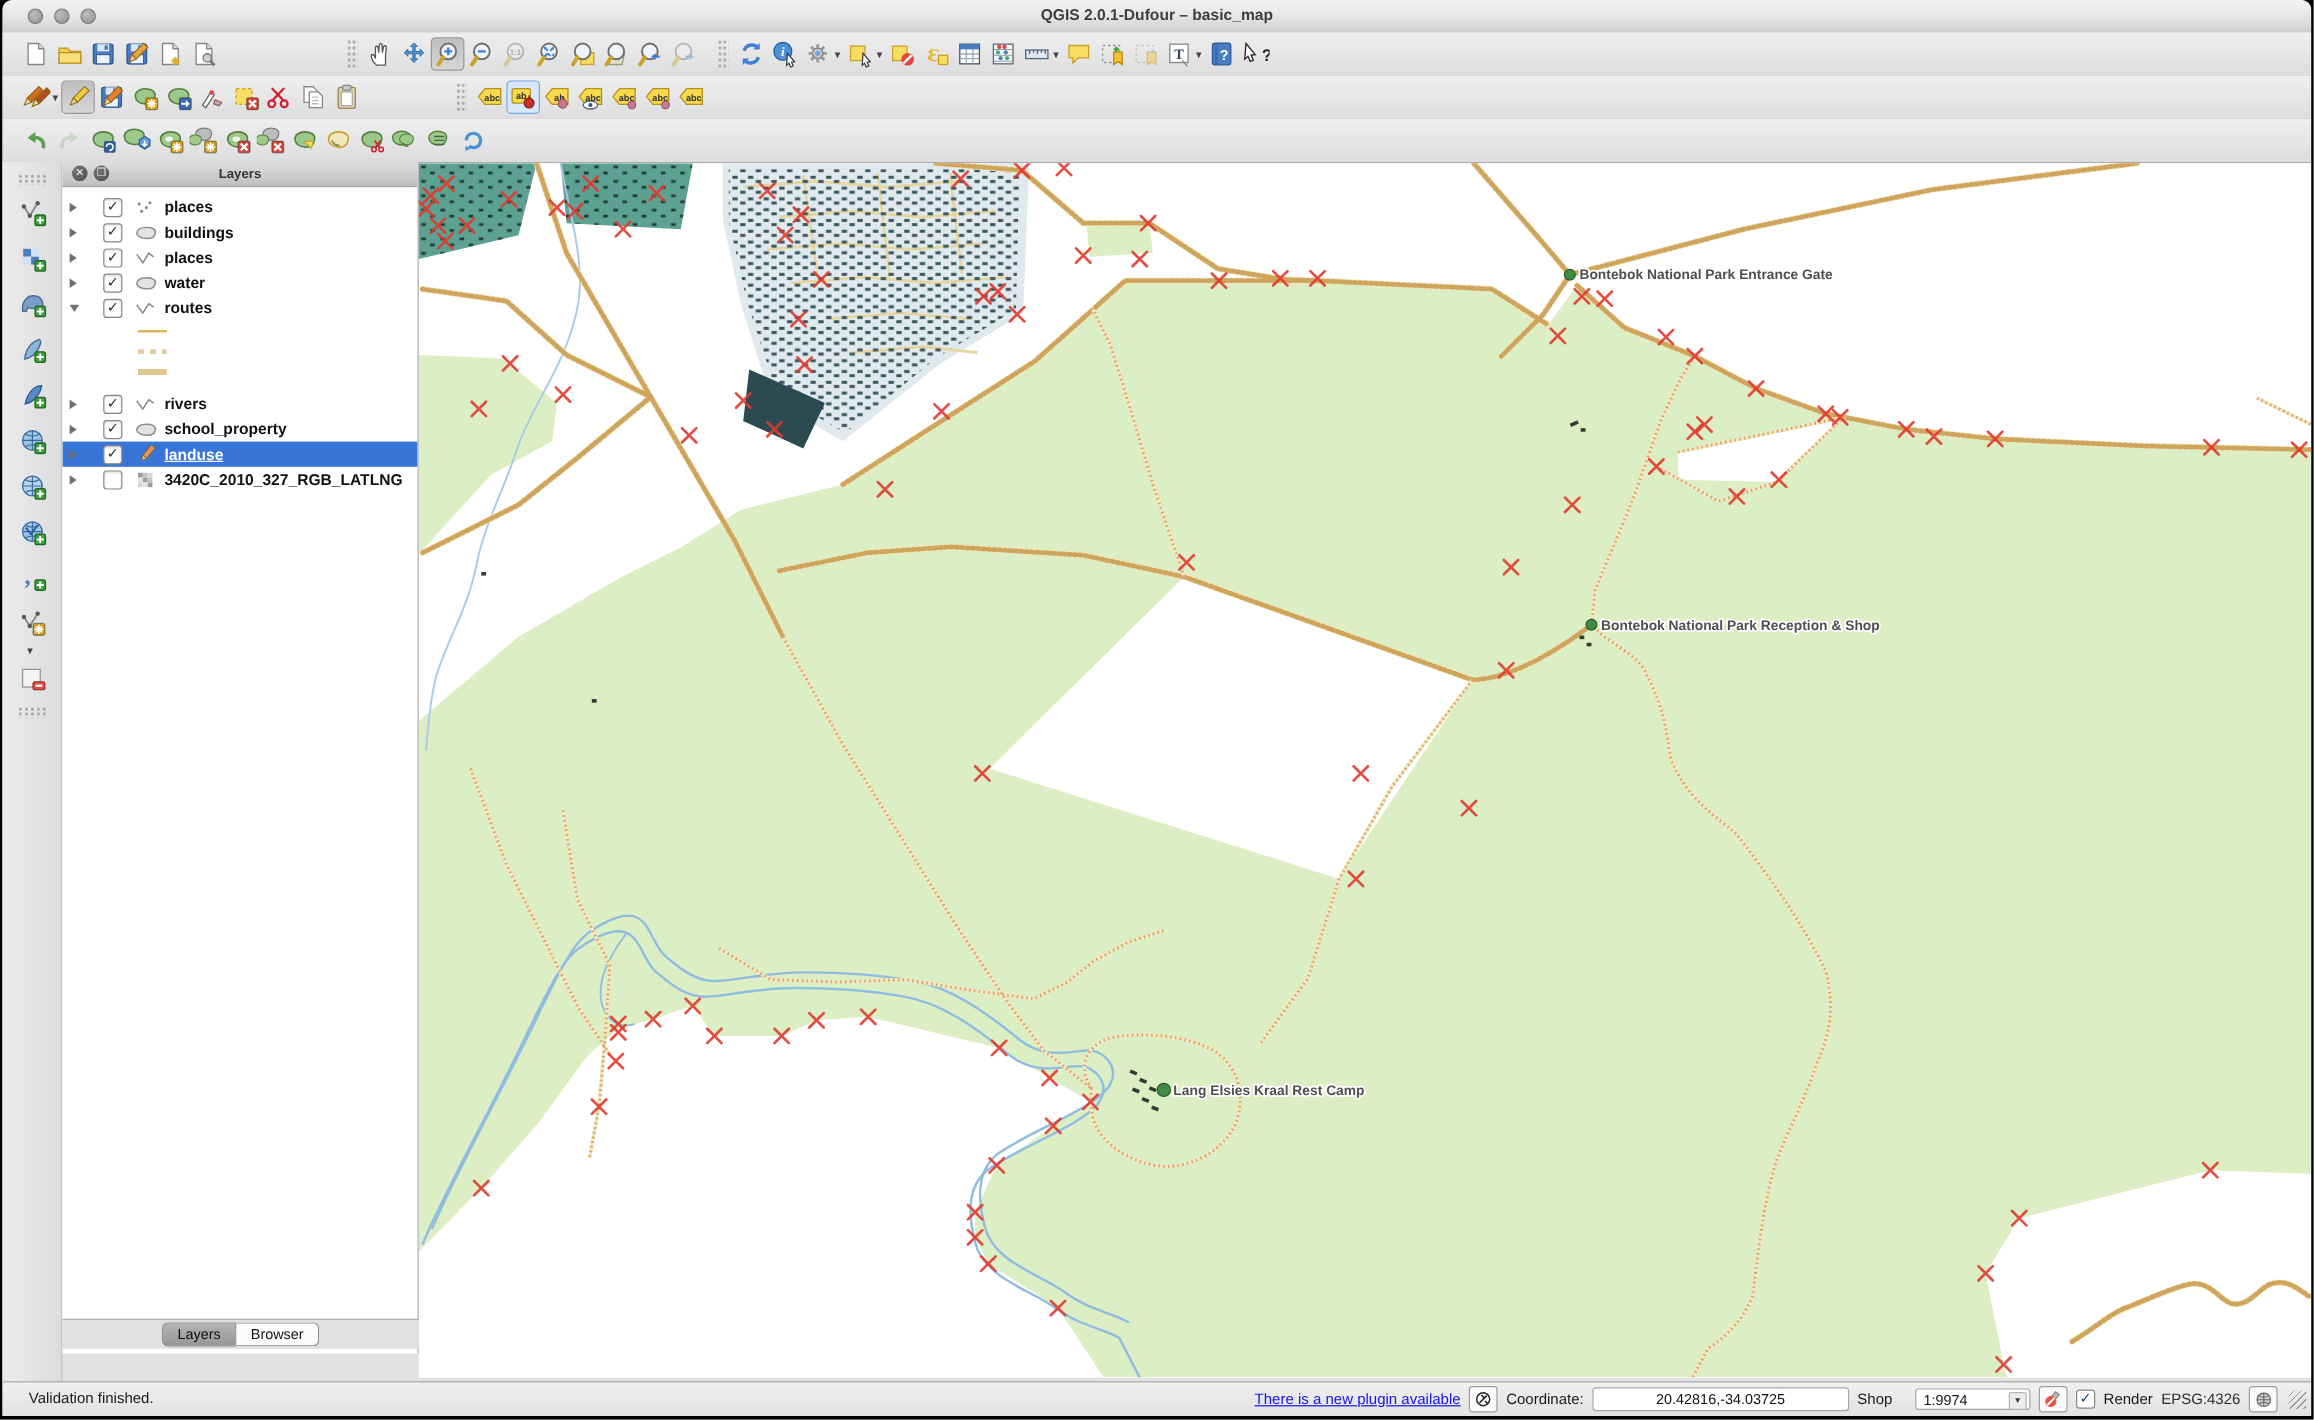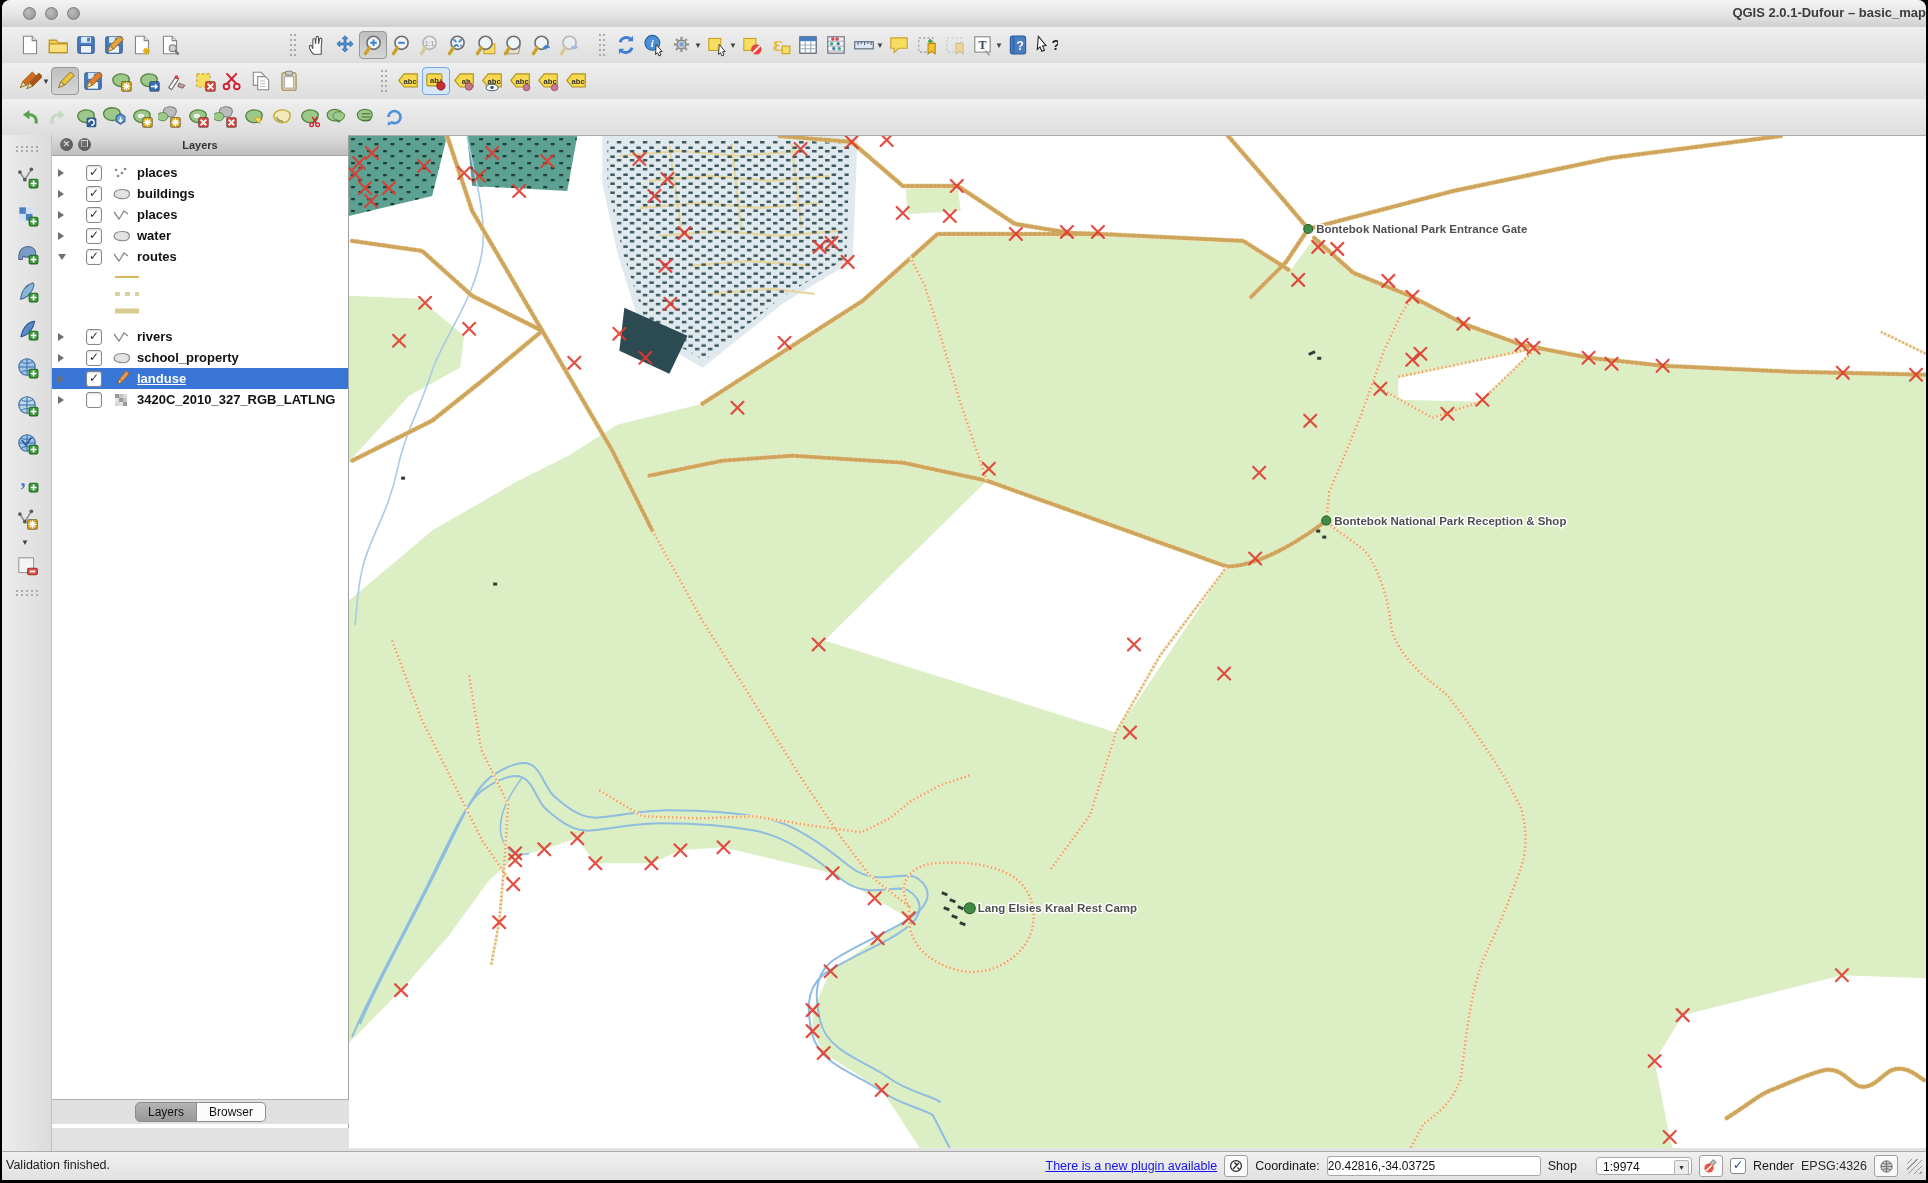--- a/index.html
+++ b/index.html
@@ -4,21 +4,21 @@
 <style>
   html,body{margin:0;padding:0;}
   body{width:1928px;height:1183px;background:#000;position:relative;overflow:hidden;
        font-family:"Liberation Sans","DejaVu Sans",sans-serif;-webkit-font-smoothing:antialiased;}
   #window{position:absolute;left:2px;top:0;right:2px;bottom:3px;background:#dcdcdc;
           border-radius:8px 8px 0 0;overflow:hidden;}
   
   #titlebar{position:absolute;left:0;top:0;right:0;height:27px;
     background:linear-gradient(180deg,#f4f4f4 0%,#e6e6e6 50%,#cfcfcf 100%);
     border-bottom:1px solid #9b9b9b;border-radius:8px 8px 0 0;}
-  #title{position:absolute;left:0;right:0;top:5px;text-align:right;font-size:13px;font-weight:700;color:#3d3d3d;}
+  #title{position:absolute;left:0;right:0;top:5px;text-align:center;font-size:13px;font-weight:700;color:#3d3d3d;}
   .tl{position:absolute;top:7px;width:13px;height:13px;border-radius:50%;
       background:radial-gradient(circle at 4px 4px,#bdbdbd,#8f8f8f);border:1px solid #7a7a7a;box-sizing:border-box;}
   
   .tbrow{position:absolute;left:0;right:0;height:36px;background:linear-gradient(180deg,#efefef,#dddddd);
          border-bottom:1px solid #bdbdbd;display:flex;align-items:center;}
   #tb1{top:27px}#tb2{top:63px}#tb3{top:99px}
   .tbtn{width:28px;height:28px;display:flex;align-items:center;justify-content:center;flex:0 0 auto;border-radius:4px;}
   .tbtn svg{display:block}
   .pressed{background:linear-gradient(180deg,#bfbfbf,#d6d6d6);border:1px solid #979797;box-sizing:border-box;}
   .hl{border:1.5px solid #74a8e8;background:#d8e8fa;box-sizing:border-box;}
@@ -63,27 +63,27 @@
   .st{fill:none;stroke:#e7d69d;stroke-width:2.2;}
   
   #tabstrip{position:absolute;left:50px;width:297px;bottom:28px;height:24px;background:#e0e0e0;
             border-top:1px solid #b2b2b2;display:flex;justify-content:center;align-items:center;gap:0;}
   .tab{font-size:12px;padding:2px 12px;border:1px solid #8d8d8d;color:#111;}
   .tab.active{background:linear-gradient(180deg,#b4b4b4,#989898);border-radius:5px 0 0 5px;font-weight:400;}
   .tab.idle{background:#fcfcfc;border-left:none;border-radius:0 5px 5px 0;}
   
   #statusbar{position:absolute;left:0;right:0;bottom:0;height:28px;background:linear-gradient(180deg,#f0f0f0,#e2e2e2);
              border-top:1px solid #ababab;font-size:12.5px;color:#1a1a1a;}
-  #statusmsg{position:absolute;left:4px;top:6px;}
+  #statusmsg{position:absolute;left:22px;top:6px;}
   #statusright{position:absolute;right:4px;top:3px;display:flex;align-items:center;gap:7px;}
   #pluginlink{color:#1414e8;text-decoration:underline;cursor:pointer;}
   .sbtn{width:22px;height:20px;background:#fafafa;border:1px solid #9f9f9f;border-radius:3px;
         display:flex;align-items:center;justify-content:center;}
   #coordinput{width:212px;height:18px;background:#fff;border:1px solid #a8a8a8;border-radius:3px;
-              font-size:12px;line-height:18px;color:#111;}
+              text-align:center;font-size:12px;line-height:18px;color:#111;}
   #scalecombo{width:96px;height:18px;background:#fff;border:1px solid #a8a8a8;border-radius:3px;position:relative;
               font-size:12px;line-height:18px;padding-left:6px;box-sizing:border-box;color:#111;margin-left:12px;}
   #scalecombo .cmbarr{position:absolute;right:2px;top:2px;width:13px;height:13px;background:#ececec;border:1px solid #b5b5b5;
               border-radius:2px;font-size:7px;line-height:13px;text-align:center;color:#333;}
   .rcb{width:14px;height:14px;background:#fff;border:1px solid #878787;border-radius:3px;
        font-size:12px;line-height:13px;text-align:center;color:#16407c;font-weight:700;}
   #grip2{width:15px;height:15px;margin-left:2px;
      background:repeating-linear-gradient(135deg,rgba(0,0,0,0) 0 3px,#9a9a9a 3px 4px);}
 </style>
 </head>

